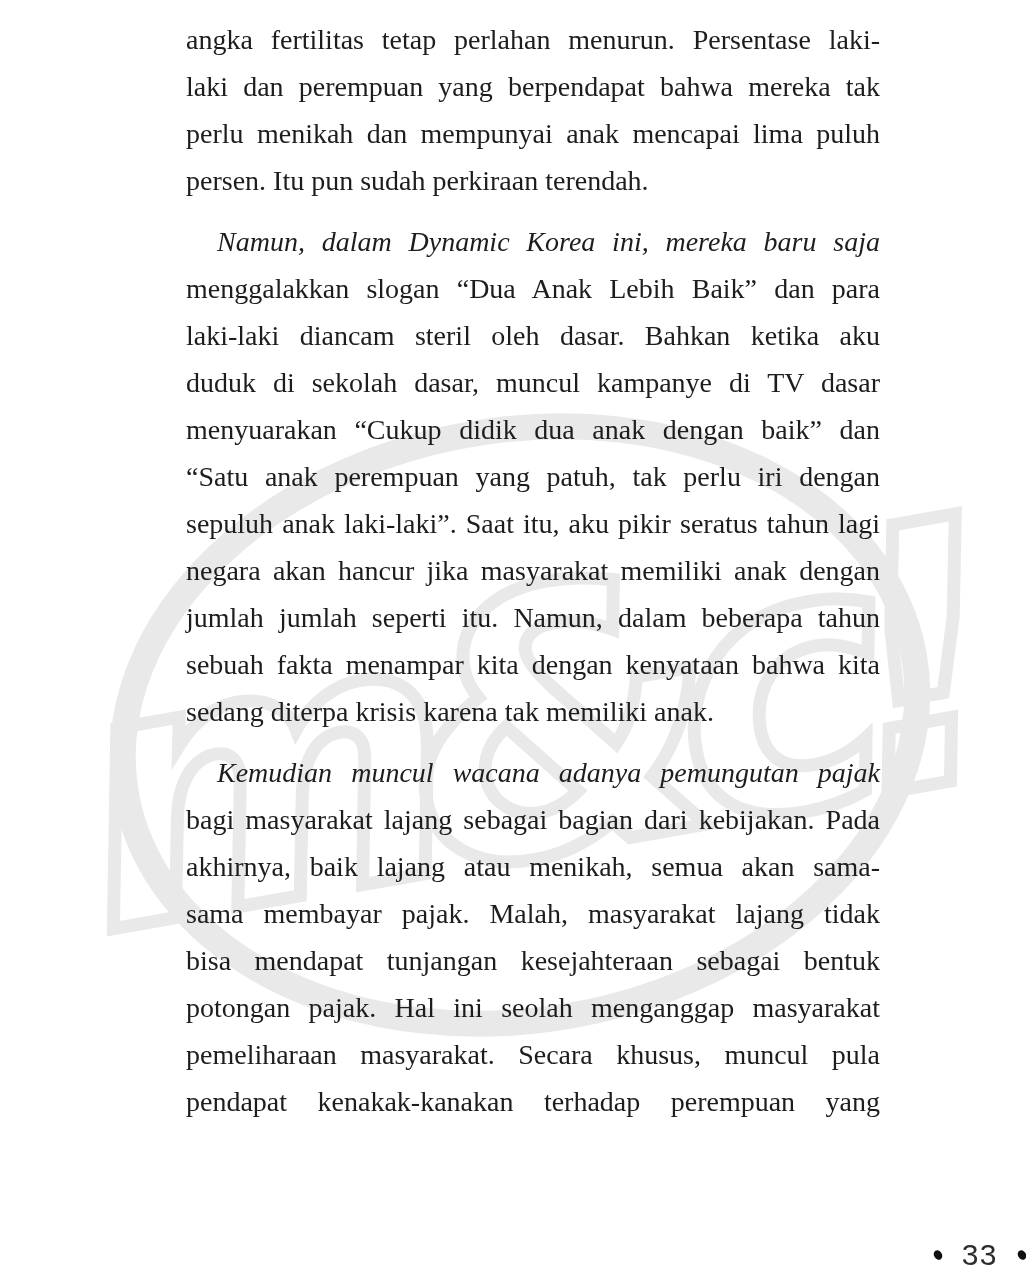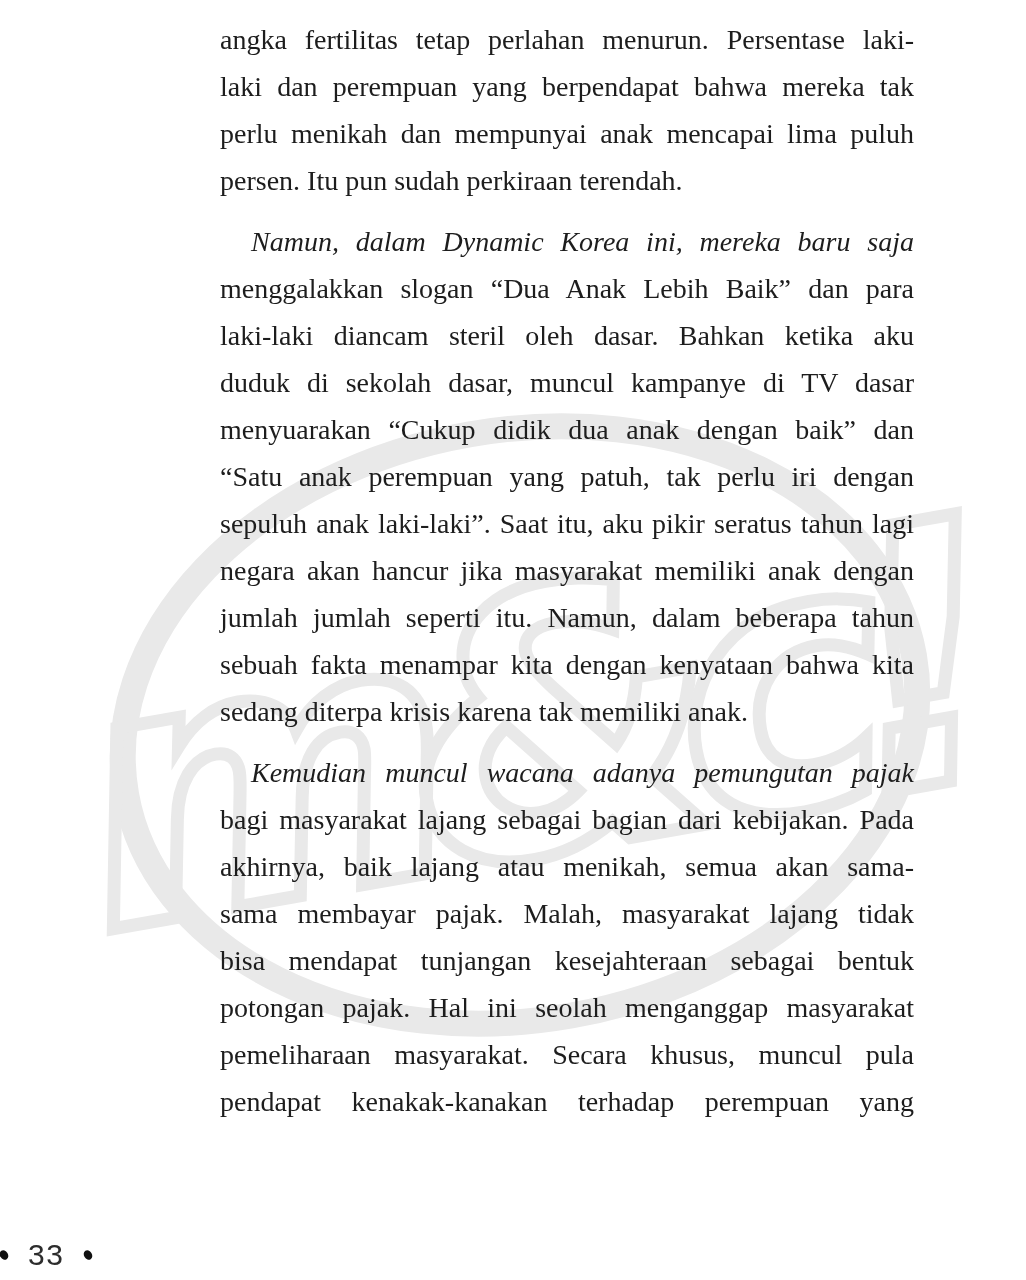--- a/index.html
+++ b/index.html
@@ -25,21 +25,20 @@
     top: 0;
     z-index: 0;
     pointer-events: none;
   }
   .text-block {
     position: absolute;
     left: 186px;
     top: 16px;
     width: 694px;
     z-index: 1;
-    margin-left: 34px;
   }
   .para {
     margin: 0 0 14px 0;
   }
   .para .line {
     font-size: 28px;
     line-height: 47px;
     color: #1d1d1d;
     text-align: justify;
     text-align-last: justify;
@@ -55,21 +54,21 @@
     text-indent: 31px;
     font-style: italic;
   }
   .footer {
     position: absolute;
     left: 0;
     top: 1238px;
     width: 100%;
     height: 34px;
     display: flex;
-    justify-content: flex-start;
+    justify-content: flex-end;
     align-items: center;
     gap: 20px;
     z-index: 1;
   }
   .page-num {
     font-family: "Liberation Sans", sans-serif;
     font-size: 30px;
     color: #2d2d2d;
     letter-spacing: 1.5px;
     line-height: 1;

